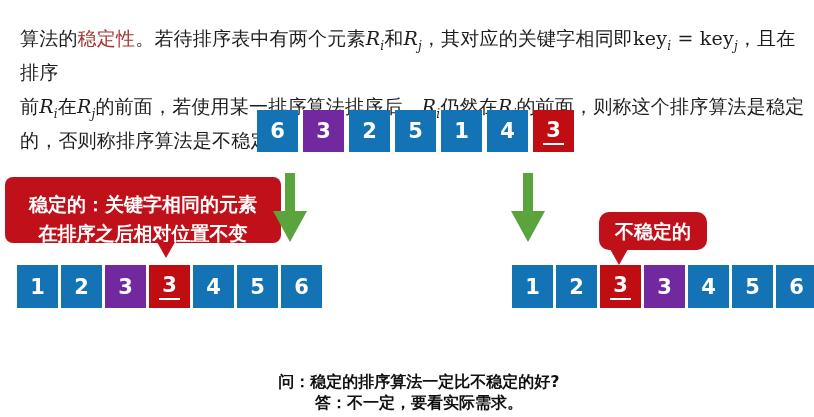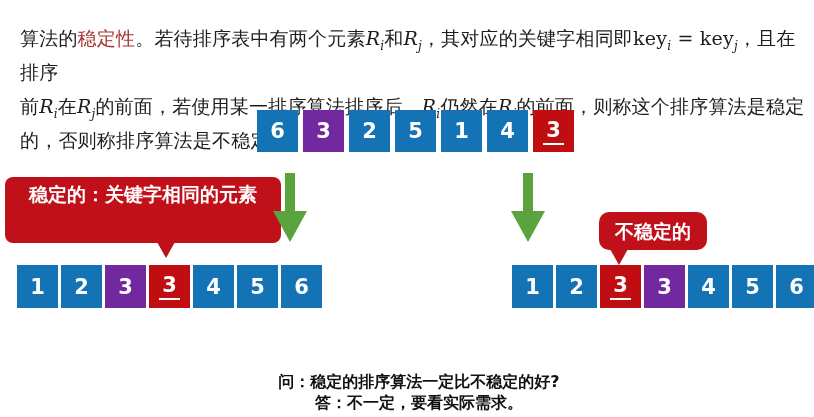--- a/index.html
+++ b/index.html
@@ -38,21 +38,21 @@
     position:absolute;background:var(--bubble-red);color:#ffffff;
     font-weight:bold;text-align:center;border-radius:8px;
   }
   .bubble .tail{
     position:absolute;top:100%;width:0;height:0;
     border-left:9px solid transparent;border-right:9px solid transparent;
     border-top:16px solid var(--bubble-red);margin-top:-1px;
   }
   .bubble-stable{
     left:5px;top:177px;width:276px;height:66px;
-    font-size:19px;line-height:29px;padding-top:3px;box-sizing:border-box;
+    font-size:19px;line-height:29px;padding-top:13px;box-sizing:border-box;
   }
   .bubble-stable .tail{left:152px;}
   .bubble-unstable{
     left:599px;top:212px;width:108px;height:38px;
     font-size:19px;line-height:38px;border-radius:10px;
   }
   .bubble-unstable .tail{left:11px;}
   
   .qa{
     position:absolute;left:12px;top:371px;width:814px;text-align:center;
@@ -85,20 +85,21 @@
       <div class="box blue">
         <span>4</span>
       </div>
       <div class="box red">
         <span class="u">3</span>
       </div>
     </div>
 
   <div class="bubble bubble-stable">
     <div>稳定的：关键字相同的元素</div>
+    <div>在排序之后相对位置不变</div>
     <div class="tail"></div>
   </div>
 
   <svg class="arrow" style="left:273px;top:173px;" viewBox="0 0 34 70">
     <rect x="12" y="0" width="10" height="40" fill="var(--arrow-green)"></rect>
     <polygon points="0,38 34,38 17,69" fill="var(--arrow-green)"></polygon>
   </svg>
 
   <svg class="arrow" style="left:511px;top:173px;" viewBox="0 0 34 70">
     <rect x="12" y="0" width="10" height="40" fill="var(--arrow-green)"></rect>

